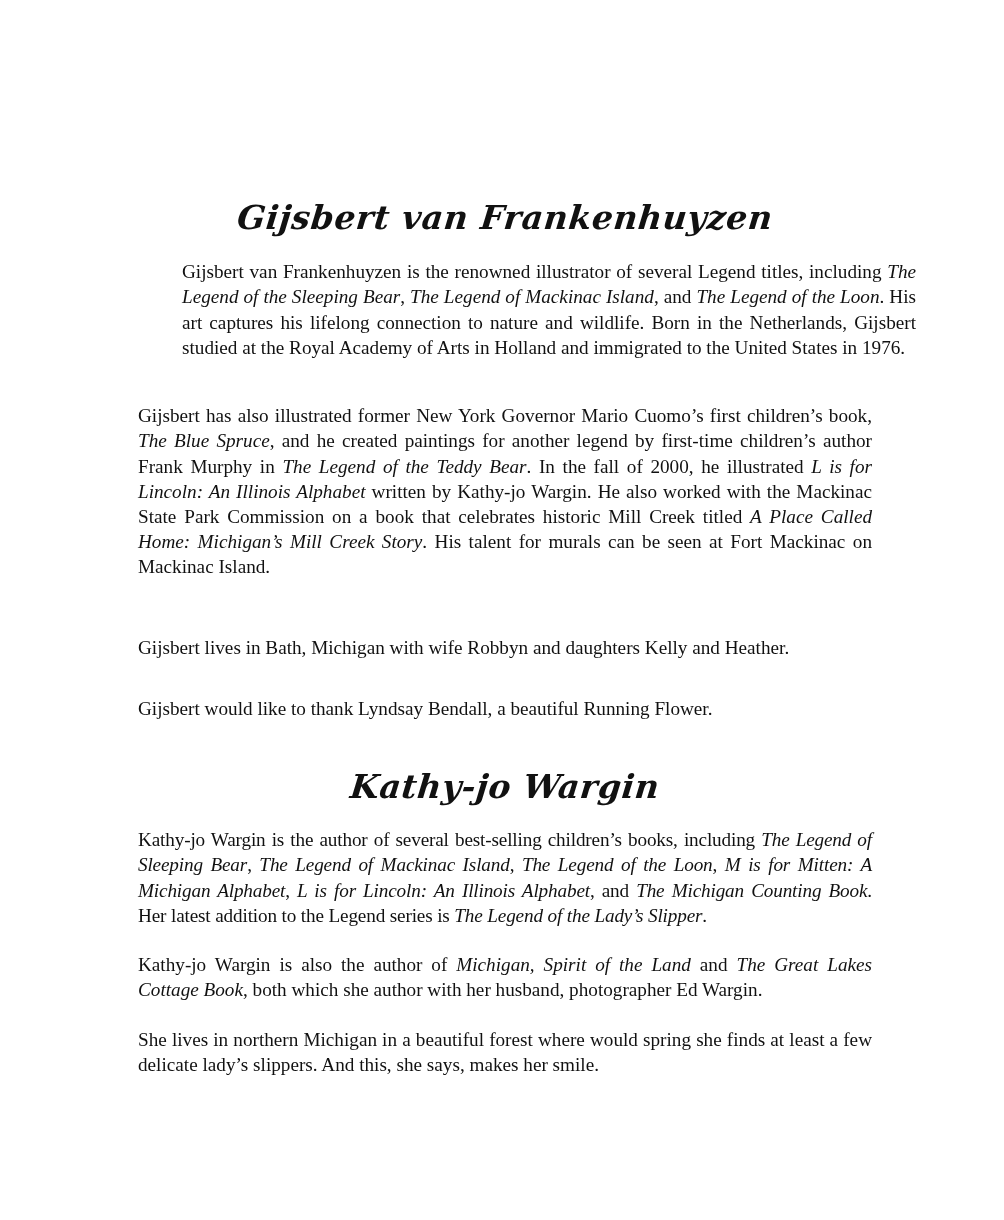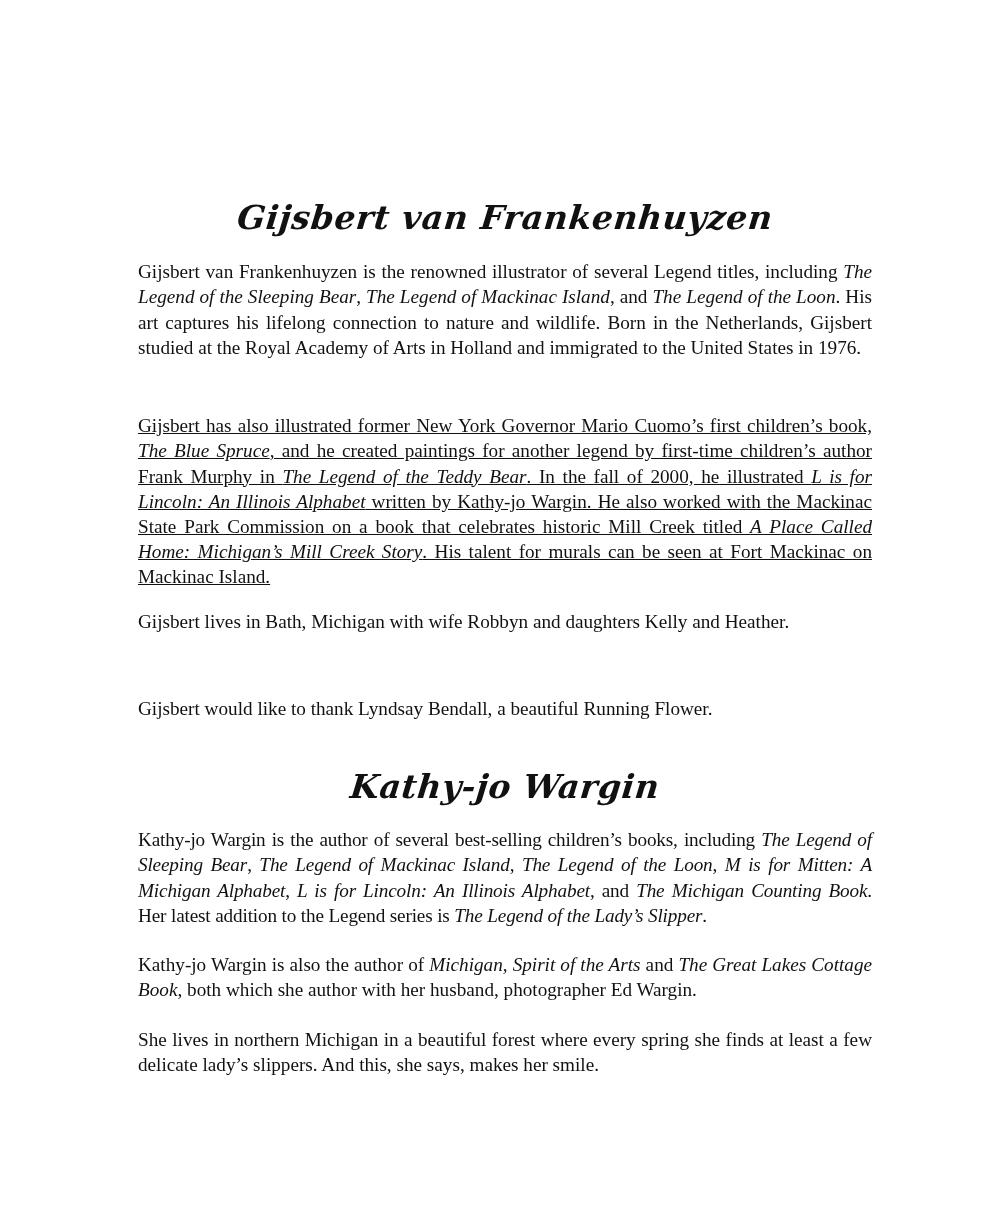--- a/index.html
+++ b/index.html
@@ -62,23 +62,23 @@
     color: #111111;
     hyphens: none;
   }
   .para.last-line-left {
     text-align-last: left;
   }
   .para i, .para em {
     font-style: italic;
   }
 
-  #para-1 { top: 240px; }
-  #para-2 { top: 394px; text-decoration: underline; }
-  #para-3 { top: 573px; margin-top: 36px; }
+  #para-1 { top: 240px; margin-left: 44px; }
+  #para-2 { top: 384px; }
+  #para-3 { top: 599px; margin-top: 36px; }
   #para-4 { top: 677px; }
 
   #para-5 { top: 808px; }
   #para-6 { top: 933px; }
   #para-7 { top: 1008px; }
 
   
   .titles { letter-spacing: -0.15px; }
 </style>
 </head>
@@ -94,18 +94,18 @@
     <p class="para" id="para-2"><span>Gijsbert has also illustrated former New York Governor Mario Cuomo’s first children’s book, </span><i>The Blue Spruce</i><span>, and he created paintings for another legend by first-time children’s author Frank Murphy in </span><i>The Legend of the Teddy Bear</i><span>. In the fall of 2000, he illustrated </span><i>L is for Lincoln: An Illinois Alphabet</i><span> written by Kathy-jo Wargin. He also worked with the Mackinac State Park Commission on a book that celebrates historic Mill Creek titled </span><i>A Place Called Home: Michigan’s Mill Creek Story</i><span>. His talent for murals can be seen at Fort Mackinac on Mackinac Island.</span></p>
 
     <p class="para last-line-left" id="para-3"><span>Gijsbert lives in Bath, Michigan with wife Robbyn and daughters Kelly and Heather.</span></p>
 
     <p class="para last-line-left" id="para-4"><span>Gijsbert would like to thank Lyndsay Bendall, a beautiful Running Flower.</span></p>
 
     <h1 class="section-heading" id="heading-2">Kathy-jo Wargin</h1>
 
     <p class="para titles" id="para-5"><span>Kathy-jo Wargin is the author of several best-selling children’s books, including </span><i>The Legend of Sleeping Bear</i><span>, </span><i>The Legend of Mackinac Island</i><span>, </span><i>The Legend of the Loon</i><span>, </span><i>M is for Mitten: A Michigan Alphabet</i><span>, </span><i>L is for Lincoln: An Illinois Alphabet</i><span>, and </span><i>The Michigan Counting Book</i><span>. Her latest addition to the Legend series is </span><i>The Legend of the Lady’s Slipper</i><span>.</span></p>
 
-    <p class="para" id="para-6"><span>Kathy-jo Wargin is also the author of </span><i>Michigan, Spirit of the Arts</i><span> and </span><i>The Great Lakes Cottage Book</i><span>, both which she author with her husband, photographer Ed Wargin.</span></p>
+    <p class="para" id="para-6"><span>Kathy-jo Wargin is also the author of </span><i>Michigan, Spirit of the Land</i><span> and </span><i>The Great Lakes Cottage Book</i><span>, both which she author with her husband, photographer Ed Wargin.</span></p>
 
-    <p class="para last-line-left" id="para-7"><span>She lives in northern Michigan in a beautiful forest where every spring she finds at least a few delicate lady’s slippers. And this, she says, makes her smile.</span></p>
+    <p class="para last-line-left" id="para-7"><span>She lives in northern Michigan in a beautiful forest where would spring she finds at least a few delicate lady’s slippers. And this, she says, makes her smile.</span></p>
 
   </div>
 </div>
 
 </body></html>

